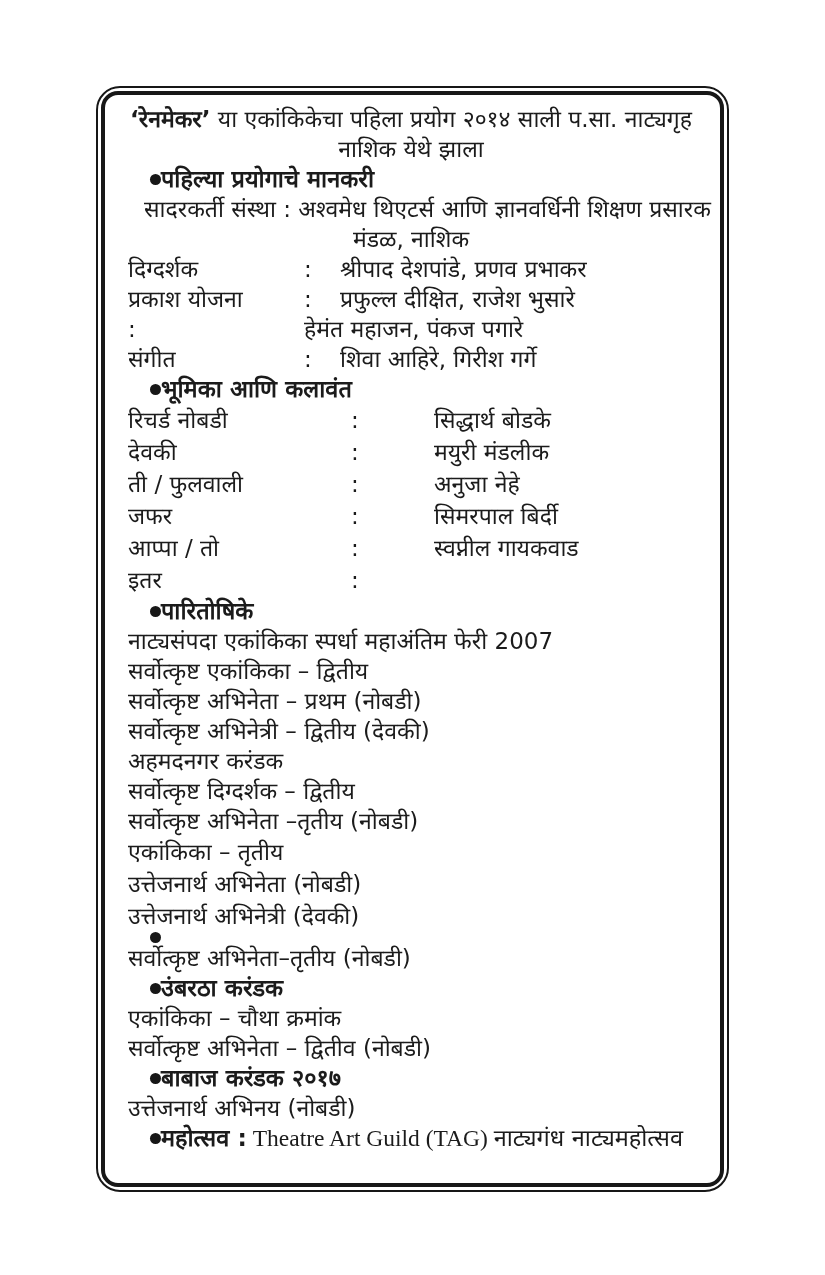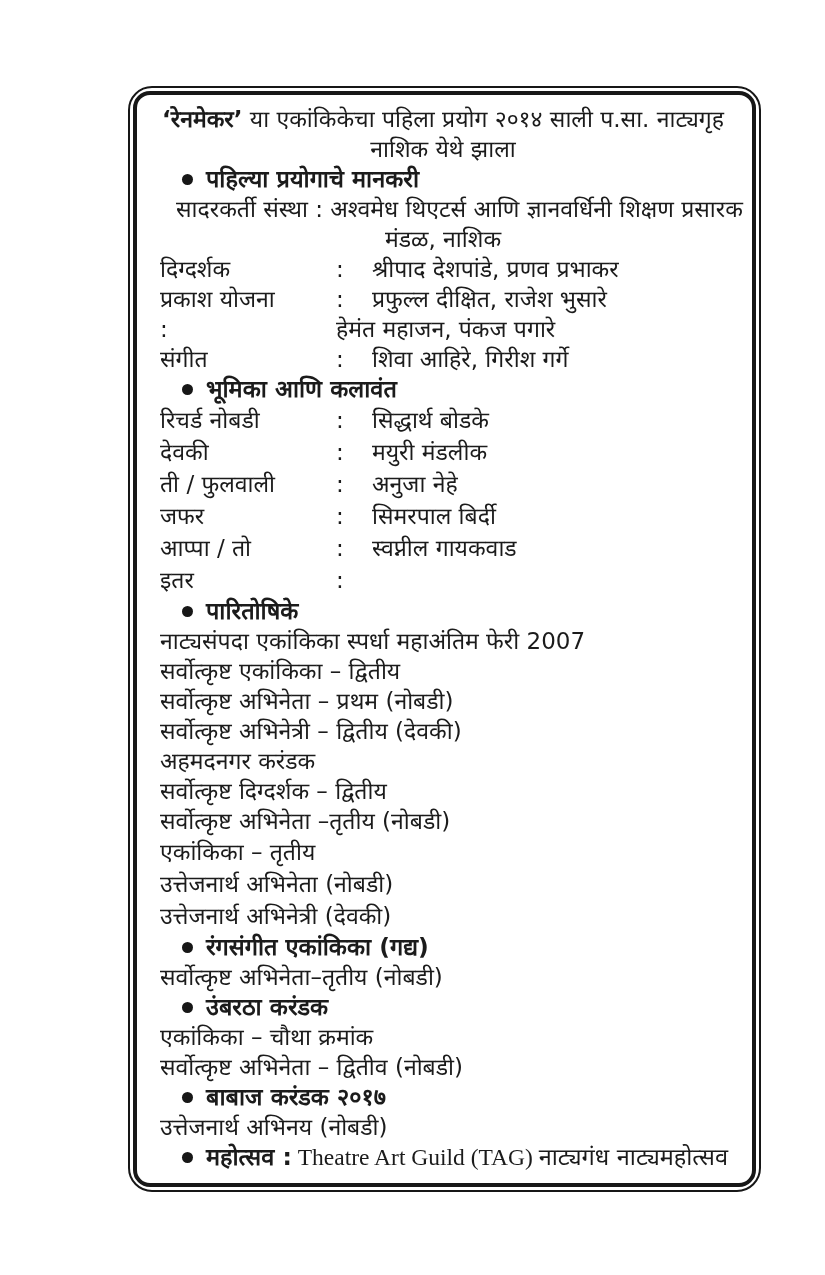--- a/index.html
+++ b/index.html
@@ -17,63 +17,61 @@
   .doc-frame {
     position: absolute;
     left: 96px;
     top: 86px;
     width: 633px;
     height: 1106px;
     box-sizing: border-box;
     border: 2px solid #171717;
     border-radius: 24px;
     padding: 3px;
-    margin-left: 32px;
   }
   .doc-frame-inner {
     width: 100%;
     height: 100%;
     box-sizing: border-box;
     border: 4px solid #171717;
     border-radius: 17px;
     padding: 9px 16px 4px 13px;
     overflow: hidden;
   }
   .line {
     font-size: 23px;
     line-height: 30px;
     white-space: nowrap;
   }
   .center { text-align: center; white-space: normal; }
   .bold { font-weight: bold; }
   .section-heading {
     display: flex;
     align-items: center;
-    gap: 13px;
     padding-left: 32px;
     font-weight: bold;
     font-size: 23.5px;
     line-height: 30px;
   }
   .bullet {
     width: 11px;
     height: 11px;
     border-radius: 50%;
     background: #171717;
     flex: 0 0 auto;
   }
   .row {
     display: grid;
     grid-template-columns: 176px 36px 1fr;
     padding-left: 10px;
   }
   .row .colon { text-align: left; }
   .plain { padding-left: 10px; }
   .indent1 { padding-left: 26px; }
-  .lh32 { line-height: 32px; }
+  .lh32 { line-height: 32px; gap: 47px; }
   .latin-serif {
     font-family: "Liberation Serif", "DejaVu Serif", serif;
   }
   .festival-text { display: inline; font-weight: normal; }
 </style>
 </head>
 <body>
 
 <div class="doc-frame">
   <div class="doc-frame-inner">
@@ -153,21 +151,20 @@
     <div class="line plain">अहमदनगर करंडक</div>
     <div class="line plain">सर्वोत्कृष्ट दिग्दर्शक – द्वितीय</div>
     <div class="line plain">सर्वोत्कृष्ट अभिनेता –तृतीय (नोबडी)</div>
 
     <div class="line plain lh32">एकांकिका – तृतीय</div>
     <div class="line plain lh32">उत्तेजनार्थ अभिनेता (नोबडी)</div>
     <div class="line plain lh32">उत्तेजनार्थ अभिनेत्री (देवकी)</div>
 
     <div class="section-heading">
       <span class="bullet"></span>
-      <span>रंगसंगीत एकांकिका (गद्य)</span>
     </div>
     <div class="line plain">सर्वोत्कृष्ट अभिनेता–तृतीय (नोबडी)</div>
 
     <div class="section-heading">
       <span class="bullet"></span>
       <span>उंबरठा करंडक</span>
     </div>
     <div class="line plain">एकांकिका – चौथा क्रमांक</div>
     <div class="line plain">सर्वोत्कृष्ट अभिनेता – द्वितीव (नोबडी)</div>
 

